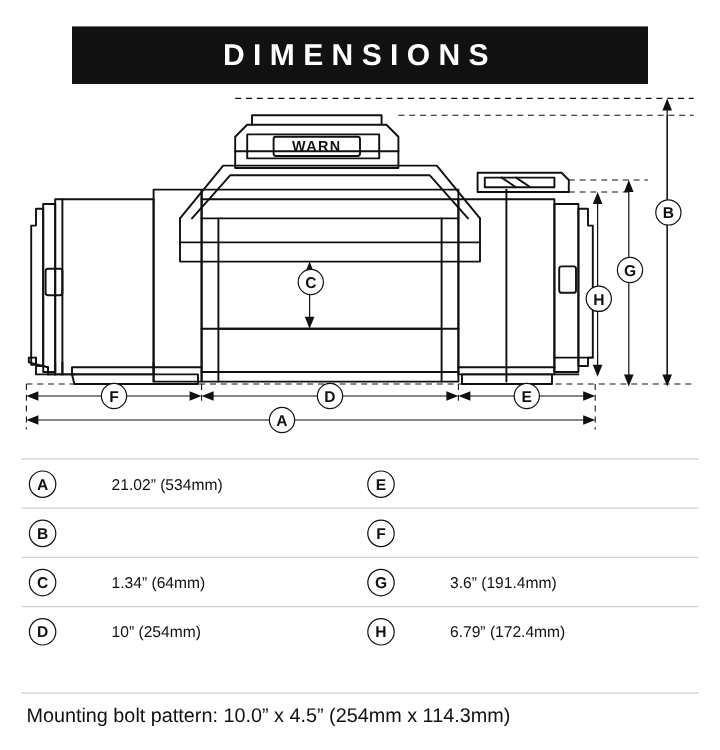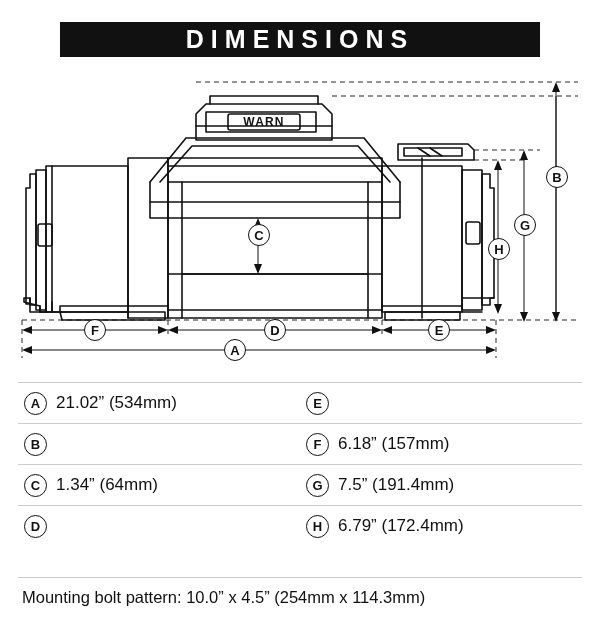--- a/index.html
+++ b/index.html
@@ -15,21 +15,21 @@
     position: relative;
     overflow: hidden;
   }
 
   
   .title-bar {
     position: absolute;
     left: 60px;
     top: 22px;
     width: 480px;
-    height: 35px;
+    height: 48px;
     background: #111111;
     display: flex;
     align-items: center;
     justify-content: center;
   }
   .title-bar .title-text {
     color: #ffffff;
     font-size: 25px;
     font-weight: bold;
     letter-spacing: 7px;
@@ -79,23 +79,24 @@
     border: 1.6px solid #111111;
     display: flex;
     align-items: center;
     justify-content: center;
     font-size: 13px;
     font-weight: bold;
     margin-right: 9px;
     font-family: "Liberation Sans", sans-serif;
   }
   .spec-value {
-    font-size: 17px;
+    font-size: 13px;
     color: #111111;
     white-space: nowrap;
+    margin-left: 37px;
   }
 
   .footer-note {
     position: absolute;
     left: 22px;
     top: 588px;
     width: 560px;
     font-size: 16.5px;
     color: #111111;
   }
@@ -268,38 +269,38 @@
       <span class="badge">E</span>
     </div>
   </div>
 
   <div class="spec-row">
     <div class="spec-cell">
       <span class="badge">B</span>
     </div>
     <div class="spec-cell">
       <span class="badge">F</span>
-      <span class="spec-value">6.18” (157mm)</span>
     </div>
   </div>
 
   <div class="spec-row">
     <div class="spec-cell">
       <span class="badge">C</span>
       <span class="spec-value">1.34” (64mm)</span>
     </div>
     <div class="spec-cell">
       <span class="badge">G</span>
-      <span class="spec-value">7.5” (191.4mm)</span>
+      <span class="spec-value">3.6” (191.4mm)</span>
     </div>
   </div>
 
   <div class="spec-row">
     <div class="spec-cell">
       <span class="badge">D</span>
+      <span class="spec-value">10” (254mm)</span>
     </div>
     <div class="spec-cell">
       <span class="badge">H</span>
       <span class="spec-value">6.79” (172.4mm)</span>
     </div>
   </div>
 </div>
 
 <div class="footer-sep"></div>
 <div class="footer-note">Mounting bolt pattern: 10.0” x 4.5” (254mm x 114.3mm)</div>

